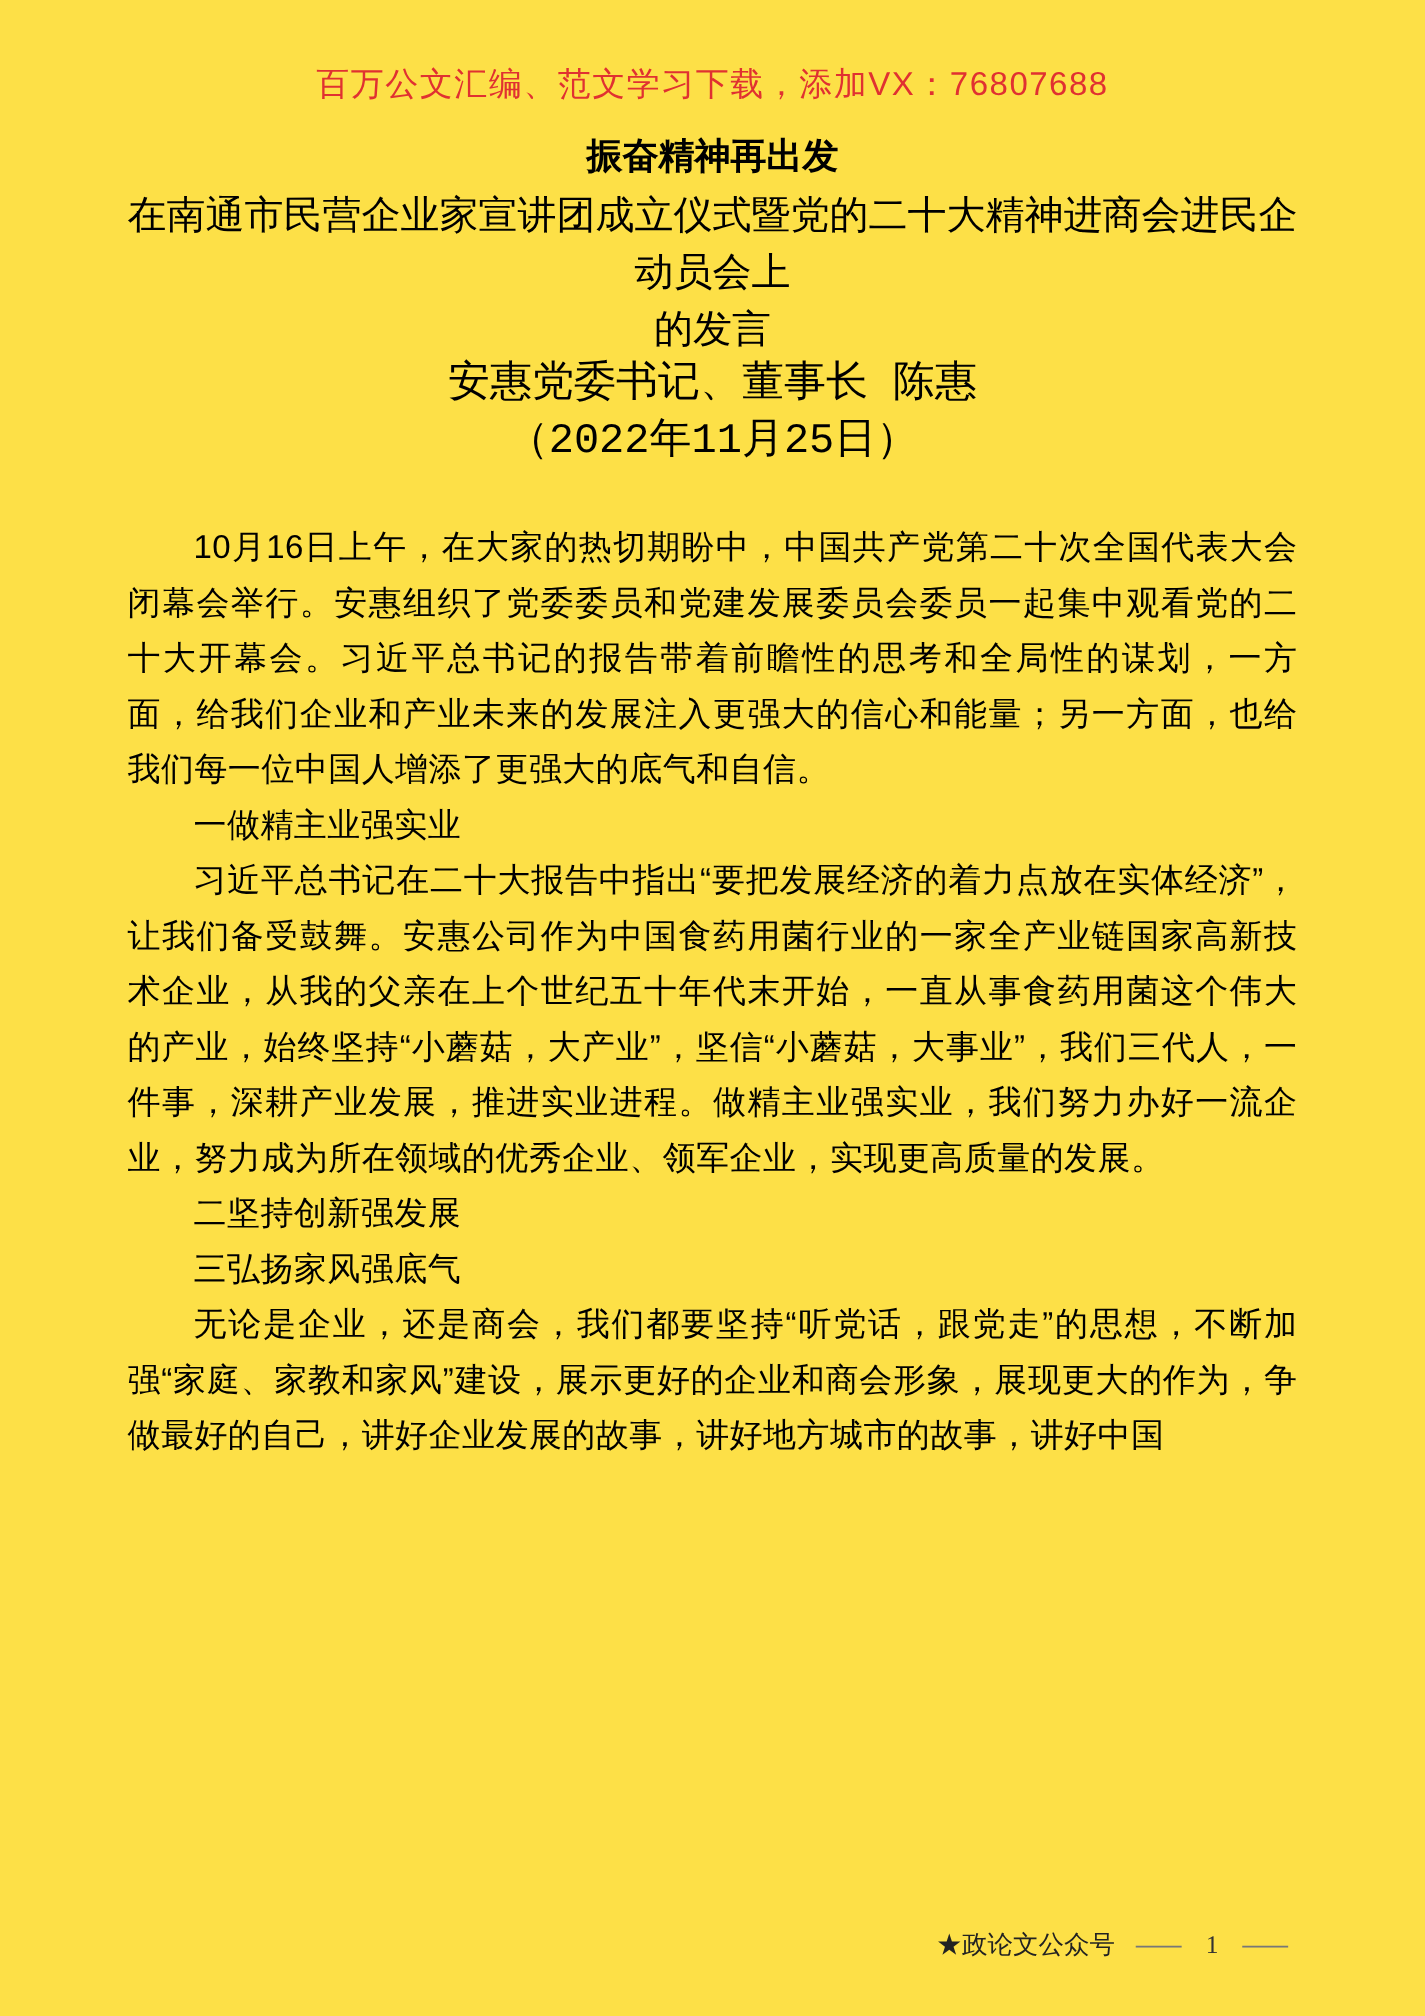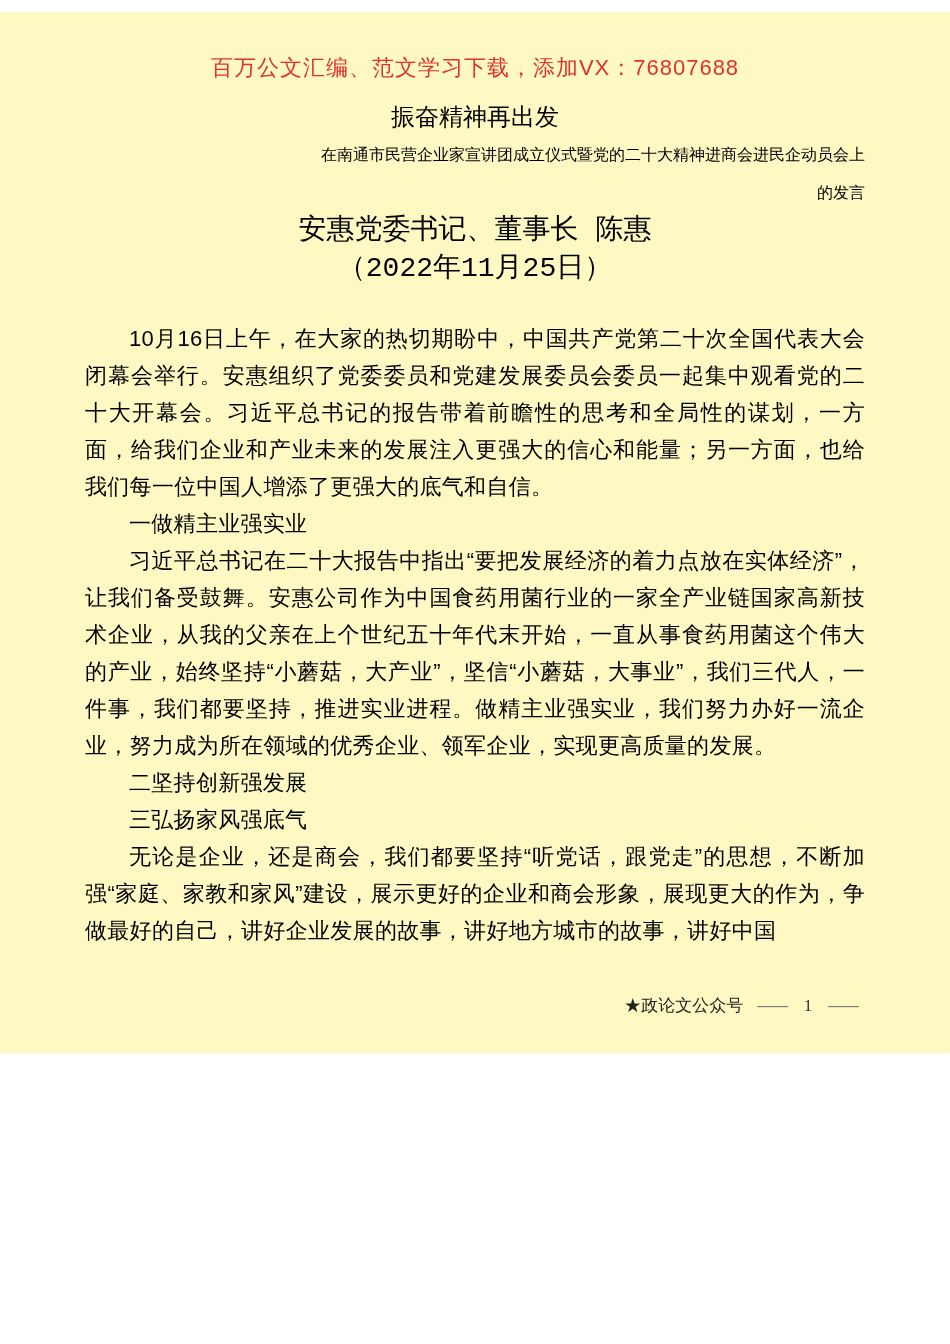--- a/index.html
+++ b/index.html
@@ -3,23 +3,23 @@
 <meta charset="utf-8">
 <style>
   html, body {
     margin: 0;
     padding: 0;
     background: #ffffff;
   }
   .page {
     position: relative;
     width: 950px;
-    height: 1041px;
-    margin: 12px auto;
-    background: #fef9c3;
+    height: 1344px;
+    margin: 0 auto;
+    background: #fde047;
     color: #000000;
     font-family: "Liberation Sans", sans-serif;
     box-sizing: border-box;
     padding: 42px 85px 0 85px;
     overflow: hidden;
   }
   .notice {
     text-align: center;
     color: #e03131;
     font-size: 22px;
@@ -27,28 +27,27 @@
     margin-bottom: 16px;
     letter-spacing: 1px;
   }
   .title-block {
     text-align: center;
     margin-top: 8px;
   }
   .title-main {
     font-size: 24px;
     line-height: 38px;
-    font-weight: normal;
+    font-weight: bold;
     margin: 0;
   }
   .title-sub {
-    font-size: 16px;
+    font-size: 26px;
     line-height: 38px;
     margin: 0;
-    text-align: right;
   }
   .title-meta {
     font-size: 28px;
     line-height: 38px;
     margin: 0;
     font-family: Liberation Mono, monospace;
   }
   .body-block {
     margin-top: 32px;
   }
@@ -103,21 +102,21 @@
     <div class="title-main">振奋精神再出发</div>
     <div class="title-sub">在南通市民营企业家宣讲团成立仪式暨党的二十大精神进商会进民企动员会上</div>
     <div class="title-sub">的发言</div>
     <div class="title-meta">安惠党委书记、董事长 陈惠</div>
     <div class="title-meta">（2022年11月25日）</div>
   </div>
 
   <div class="body-block">
     <p class="para">10月16日上午，在大家的热切期盼中，中国共产党第二十次全国代表大会闭幕会举行。安惠组织了党委委员和党建发展委员会委员一起集中观看党的二十大开幕会。习近平总书记的报告带着前瞻性的思考和全局性的谋划，一方面，给我们企业和产业未来的发展注入更强大的信心和能量；另一方面，也给我们每一位中国人增添了更强大的底气和自信。</p>
     <p class="sec-heading">一做精主业强实业</p>
-    <p class="para">习近平总书记在二十大报告中指出“要把发展经济的着力点放在实体经济”，让我们备受鼓舞。安惠公司作为中国食药用菌行业的一家全产业链国家高新技术企业，从我的父亲在上个世纪五十年代末开始，一直从事食药用菌这个伟大的产业，始终坚持“小蘑菇，大产业”，坚信“小蘑菇，大事业”，我们三代人，一件事，我们都要坚持，推进实业进程。做精主业强实业，我们努力办好一流企业，努力成为所在领域的优秀企业、领军企业，实现更高质量的发展。</p>
+    <p class="para">习近平总书记在二十大报告中指出“要把发展经济的着力点放在实体经济”，让我们备受鼓舞。安惠公司作为中国食药用菌行业的一家全产业链国家高新技术企业，从我的父亲在上个世纪五十年代末开始，一直从事食药用菌这个伟大的产业，始终坚持“小蘑菇，大产业”，坚信“小蘑菇，大事业”，我们三代人，一件事，深耕产业发展，推进实业进程。做精主业强实业，我们努力办好一流企业，努力成为所在领域的优秀企业、领军企业，实现更高质量的发展。</p>
     <p class="sec-heading">二坚持创新强发展</p>
     <p class="sec-heading">三弘扬家风强底气</p>
     <p class="para">无论是企业，还是商会，我们都要坚持“听党话，跟党走”的思想，不断加强“家庭、家教和家风”建设，展示更好的企业和商会形象，展现更大的作为，争做最好的自己，讲好企业发展的故事，讲好地方城市的故事，讲好中国</p>
   </div>
 
   <div class="footer">
     <span class="source">★政论文公众号</span>
     <span class="dash">—</span>
     <span class="pagenum">1</span>
     <span class="dash">—</span>

